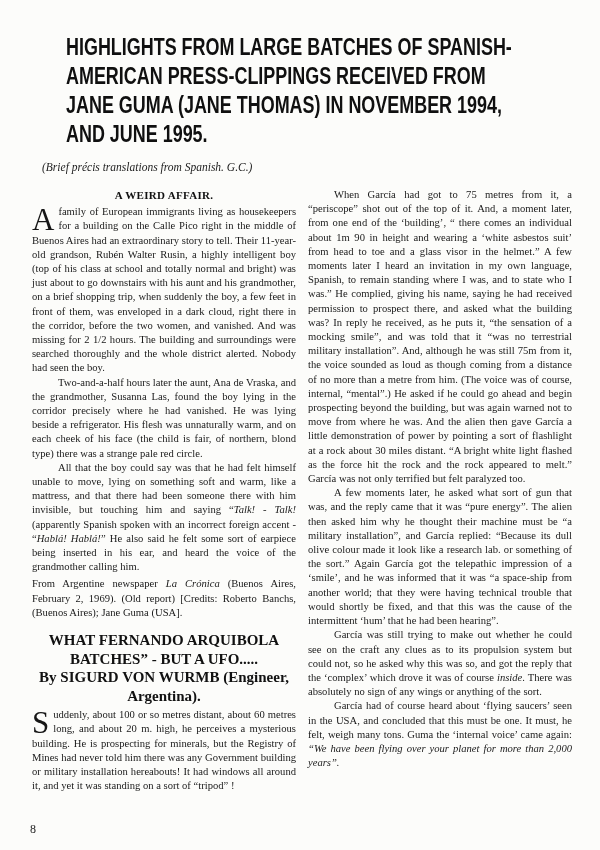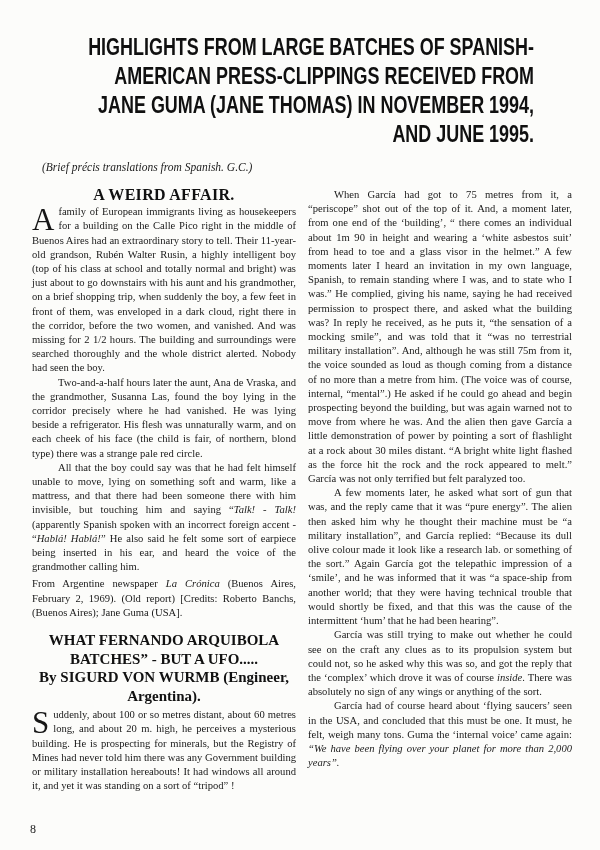--- a/index.html
+++ b/index.html
@@ -11,21 +11,21 @@
     -webkit-font-smoothing:antialiased;
   }
   .page{
     position:relative;
     width:600px;height:850px;
     overflow:hidden;
     background:#fcfcfa;
   }
   .title{
     margin:33px 0 0 0;
-    text-align:right;
+    text-align:left;
     font-family:"Liberation Sans", sans-serif;
     font-weight:bold;
     font-size:23px;
     line-height:29px;
     color:#101010;
   }
   .title .tline{
     transform:scaleX(0.78);
     transform-origin:50% 50%;
     white-space:nowrap;
@@ -44,21 +44,21 @@
   .col{
     flex:1;
     font-size:10.6px;
     line-height:14.2px;
     text-align:justify;
     color:#191919;
   }
   .h-serif{
     text-align:center;
     font-weight:bold;
-    font-size:16px;
+    font-size:11px;
     letter-spacing:0.3px;
     margin:0 0 3px 0;
     color:#111;
   }
   .h2block{
     text-align:center;
     font-weight:bold;
     font-size:15px;
     line-height:18.5px;
     margin:11px 0 3px 0;

